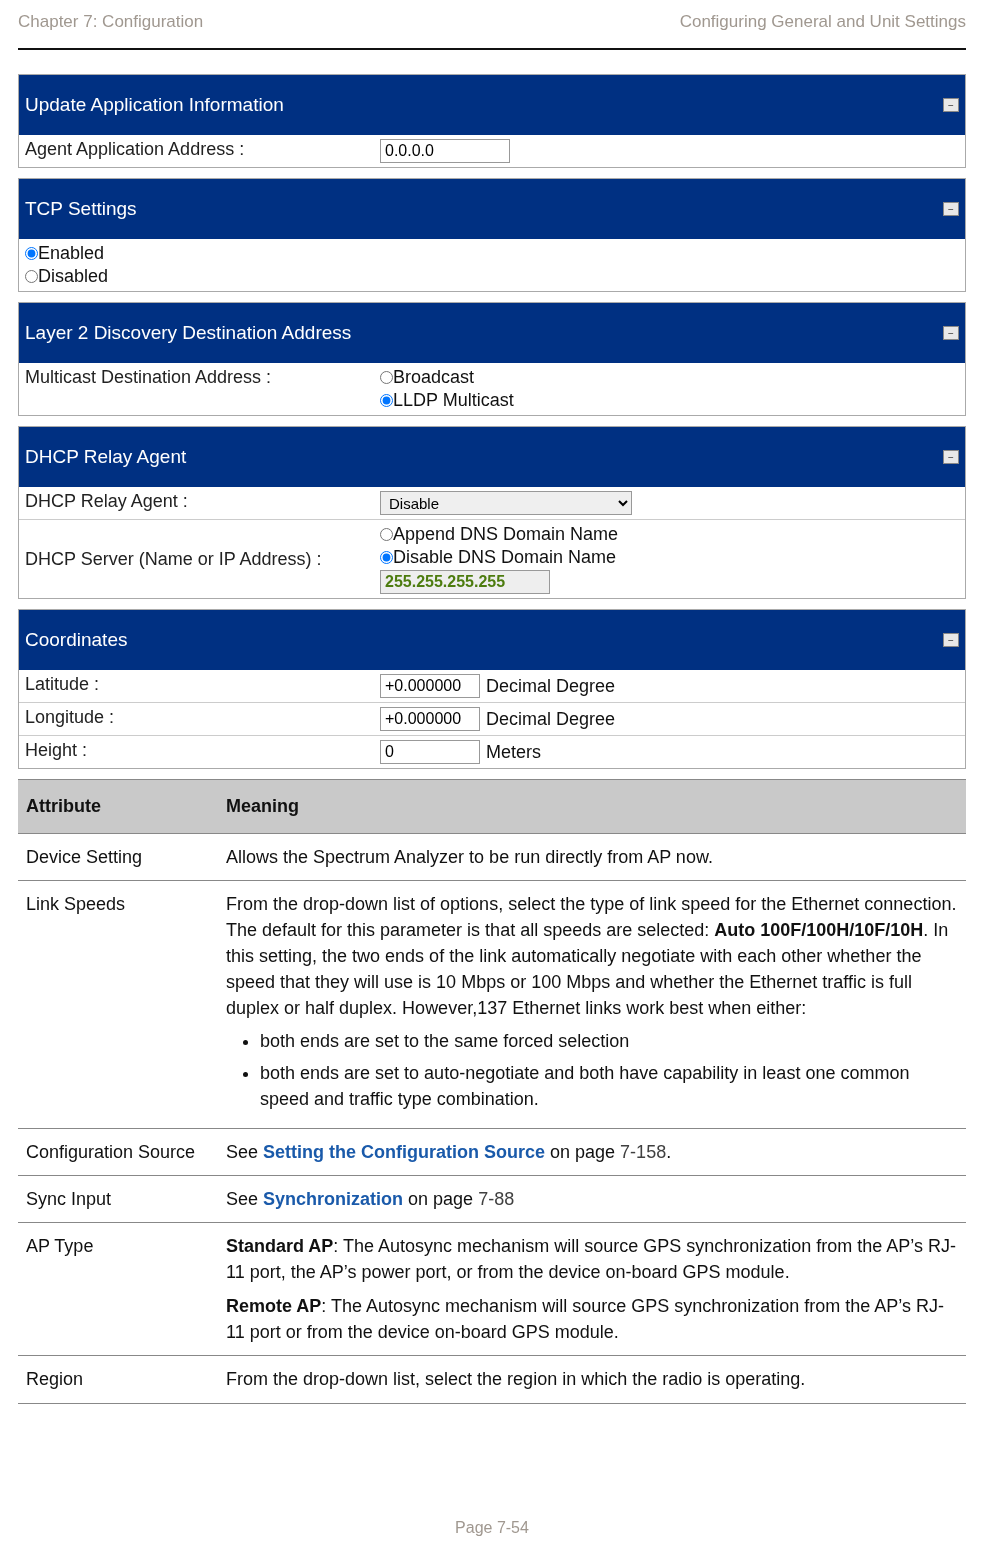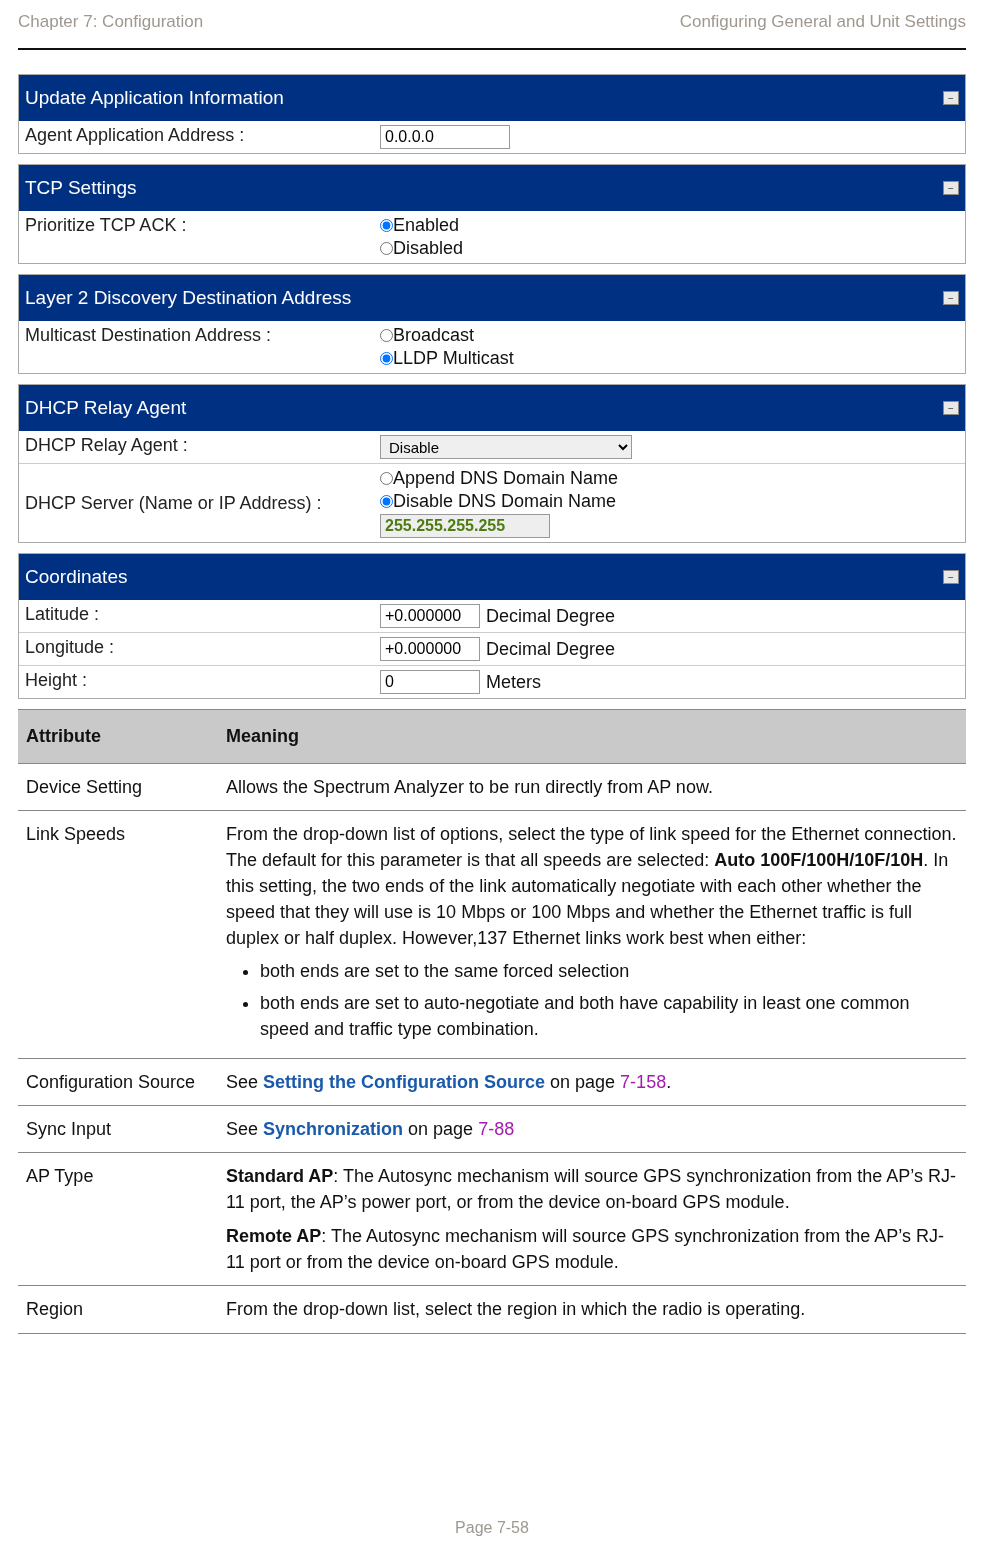--- a/index.html
+++ b/index.html
@@ -22,21 +22,21 @@
     margin-bottom: 24px;
   }
   .panel {
     border: 1px solid #aaa;
     margin-bottom: 10px;
   }
   .panel-title {
     background: #003082;
     color: #fff;
     font-size: 19px;
-    padding: 12px 6px;
+    padding: 19px 6px;
     display: flex;
     justify-content: space-between;
     align-items: center;
   }
   .panel-title .collapse {
     width: 16px; height: 14px;
     background: #e8e8e8;
     border: 1px solid #888;
     display: flex; align-items: center; justify-content: center;
     font-size: 10px; color: #333;
@@ -89,21 +89,21 @@
   .attr-table td {
     padding: 10px 8px;
     border-bottom: 1px solid #888;
     vertical-align: top;
     line-height: 1.45;
   }
   .attr-table td:first-child { width: 200px; }
   .attr-table ul { margin: 6px 0 0 34px; }
   .attr-table ul li { margin-bottom: 6px; }
   .lnk { color: #1a5aaa; font-weight: bold; }
-  .pg { color: #a21caf; }
+  .pg { color: #404040; }
   .bold { font-weight: bold; }
   .p2 { margin-top: 8px; }
   .footer {
     position: absolute;
     bottom: 18px;
     left: 0; right: 0;
     text-align: center;
     color: #a09890;
     font-size: 16px;
   }
@@ -136,21 +136,20 @@
   </div>
 </div>
 
 <div class="panel">
   <div class="panel-title">
     <span>TCP Settings</span>
     <span class="collapse">−</span>
   </div>
   <div class="panel-body">
     <div class="prow">
-      <div class="plabel">Prioritize TCP ACK :</div>
       <div class="pvalue">
         <div class="radio-stack">
           <label class="radio-line">
               <input type="radio" name="tcp" checked="" style="">
               <span>Enabled</span>
             </label>
           <label class="radio-line">
               <input type="radio" name="tcp" style="">
               <span>Disabled</span>
             </label>
@@ -288,13 +287,13 @@
         <div class="p2"><span class="bold">Remote AP</span><span>:  The Autosync mechanism will source GPS synchronization from the AP’s RJ-11 port or from the device on-board GPS module.</span></div>
       </td>
     </tr>
     <tr>
       <td>Region</td>
       <td>From the drop-down list, select the region in which the radio is operating.</td>
     </tr>
   </tbody>
 </table>
 
-<div class="footer">Page 7-58</div>
+<div class="footer">Page 7-54</div>
 
 </body></html>

